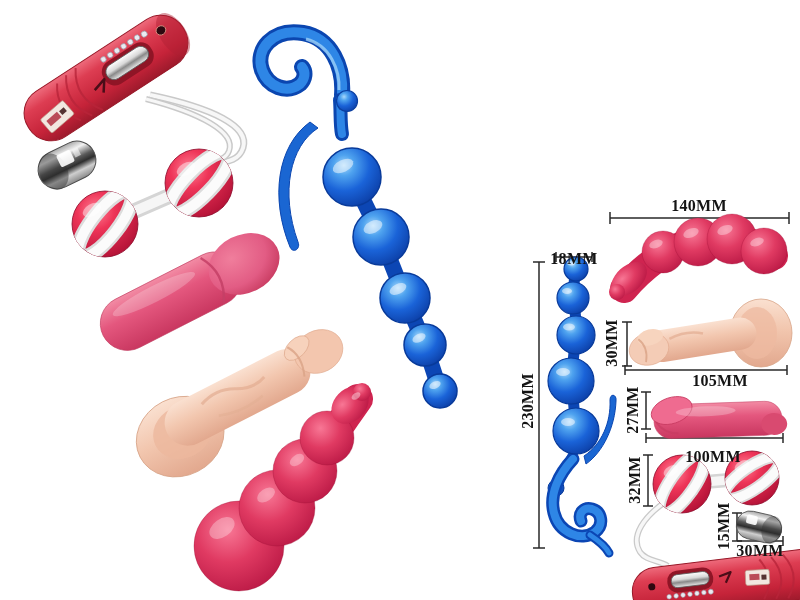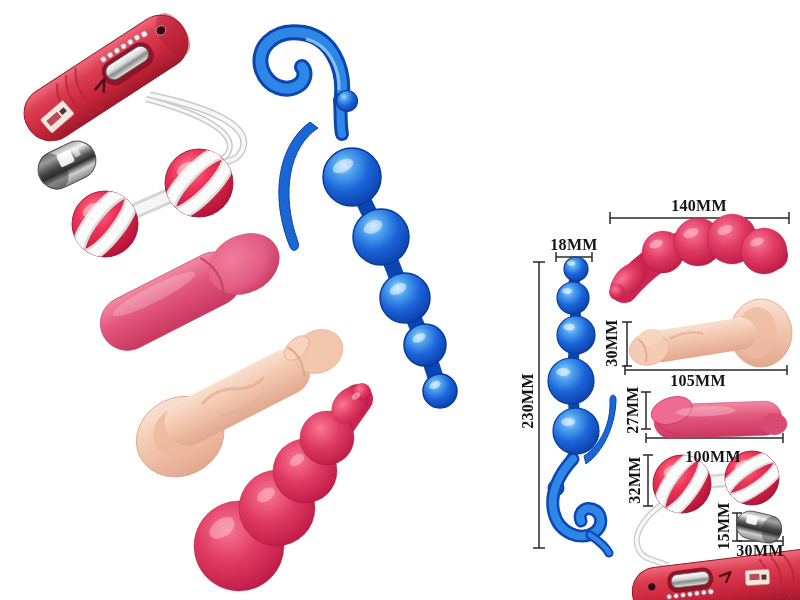--- a/index.html
+++ b/index.html
@@ -308,23 +308,23 @@
     <circle cx="-72" cy="-6" r="3.5" fill="#2e0810"></circle>
     <g transform="translate(34,-2) rotate(4)">
       <rect x="-12" y="-8" width="24" height="15" rx="2" fill="#f2e7e0" stroke="#bb9988" stroke-width=".7"></rect>
       <rect x="-8" y="-4" width="10" height="6" fill="#b03040" opacity=".85"></rect>
       <rect x="4" y="-3" width="5" height="5" fill="#553333"></rect>
     </g>
   </g>
 </svg>
 
 <div class="dim-lbl" style="left:699px;top:206px">140MM</div>
-<div class="dim-lbl" style="left:574px;top:245px">18MM</div>
+<div class="dim-lbl" style="left:574px;top:259px">18MM</div>
 <div class="dim-lbl rot" style="left:528px;top:401px">230MM</div>
 <div class="dim-lbl rot" style="left:612px;top:343px">30MM</div>
-<div class="dim-lbl" style="left:698px;top:381px">105MM</div>
+<div class="dim-lbl" style="left:720px;top:381px">105MM</div>
 <div class="dim-lbl rot" style="left:633px;top:410px">27MM</div>
 <div class="dim-lbl" style="left:713px;top:457px">100MM</div>
 <div class="dim-lbl rot" style="left:635px;top:480px">32MM</div>
 <div class="dim-lbl rot" style="left:724px;top:526px">15MM</div>
 <div class="dim-lbl" style="left:760px;top:551px">30MM</div>
 
 </div>
 
 </body></html>

